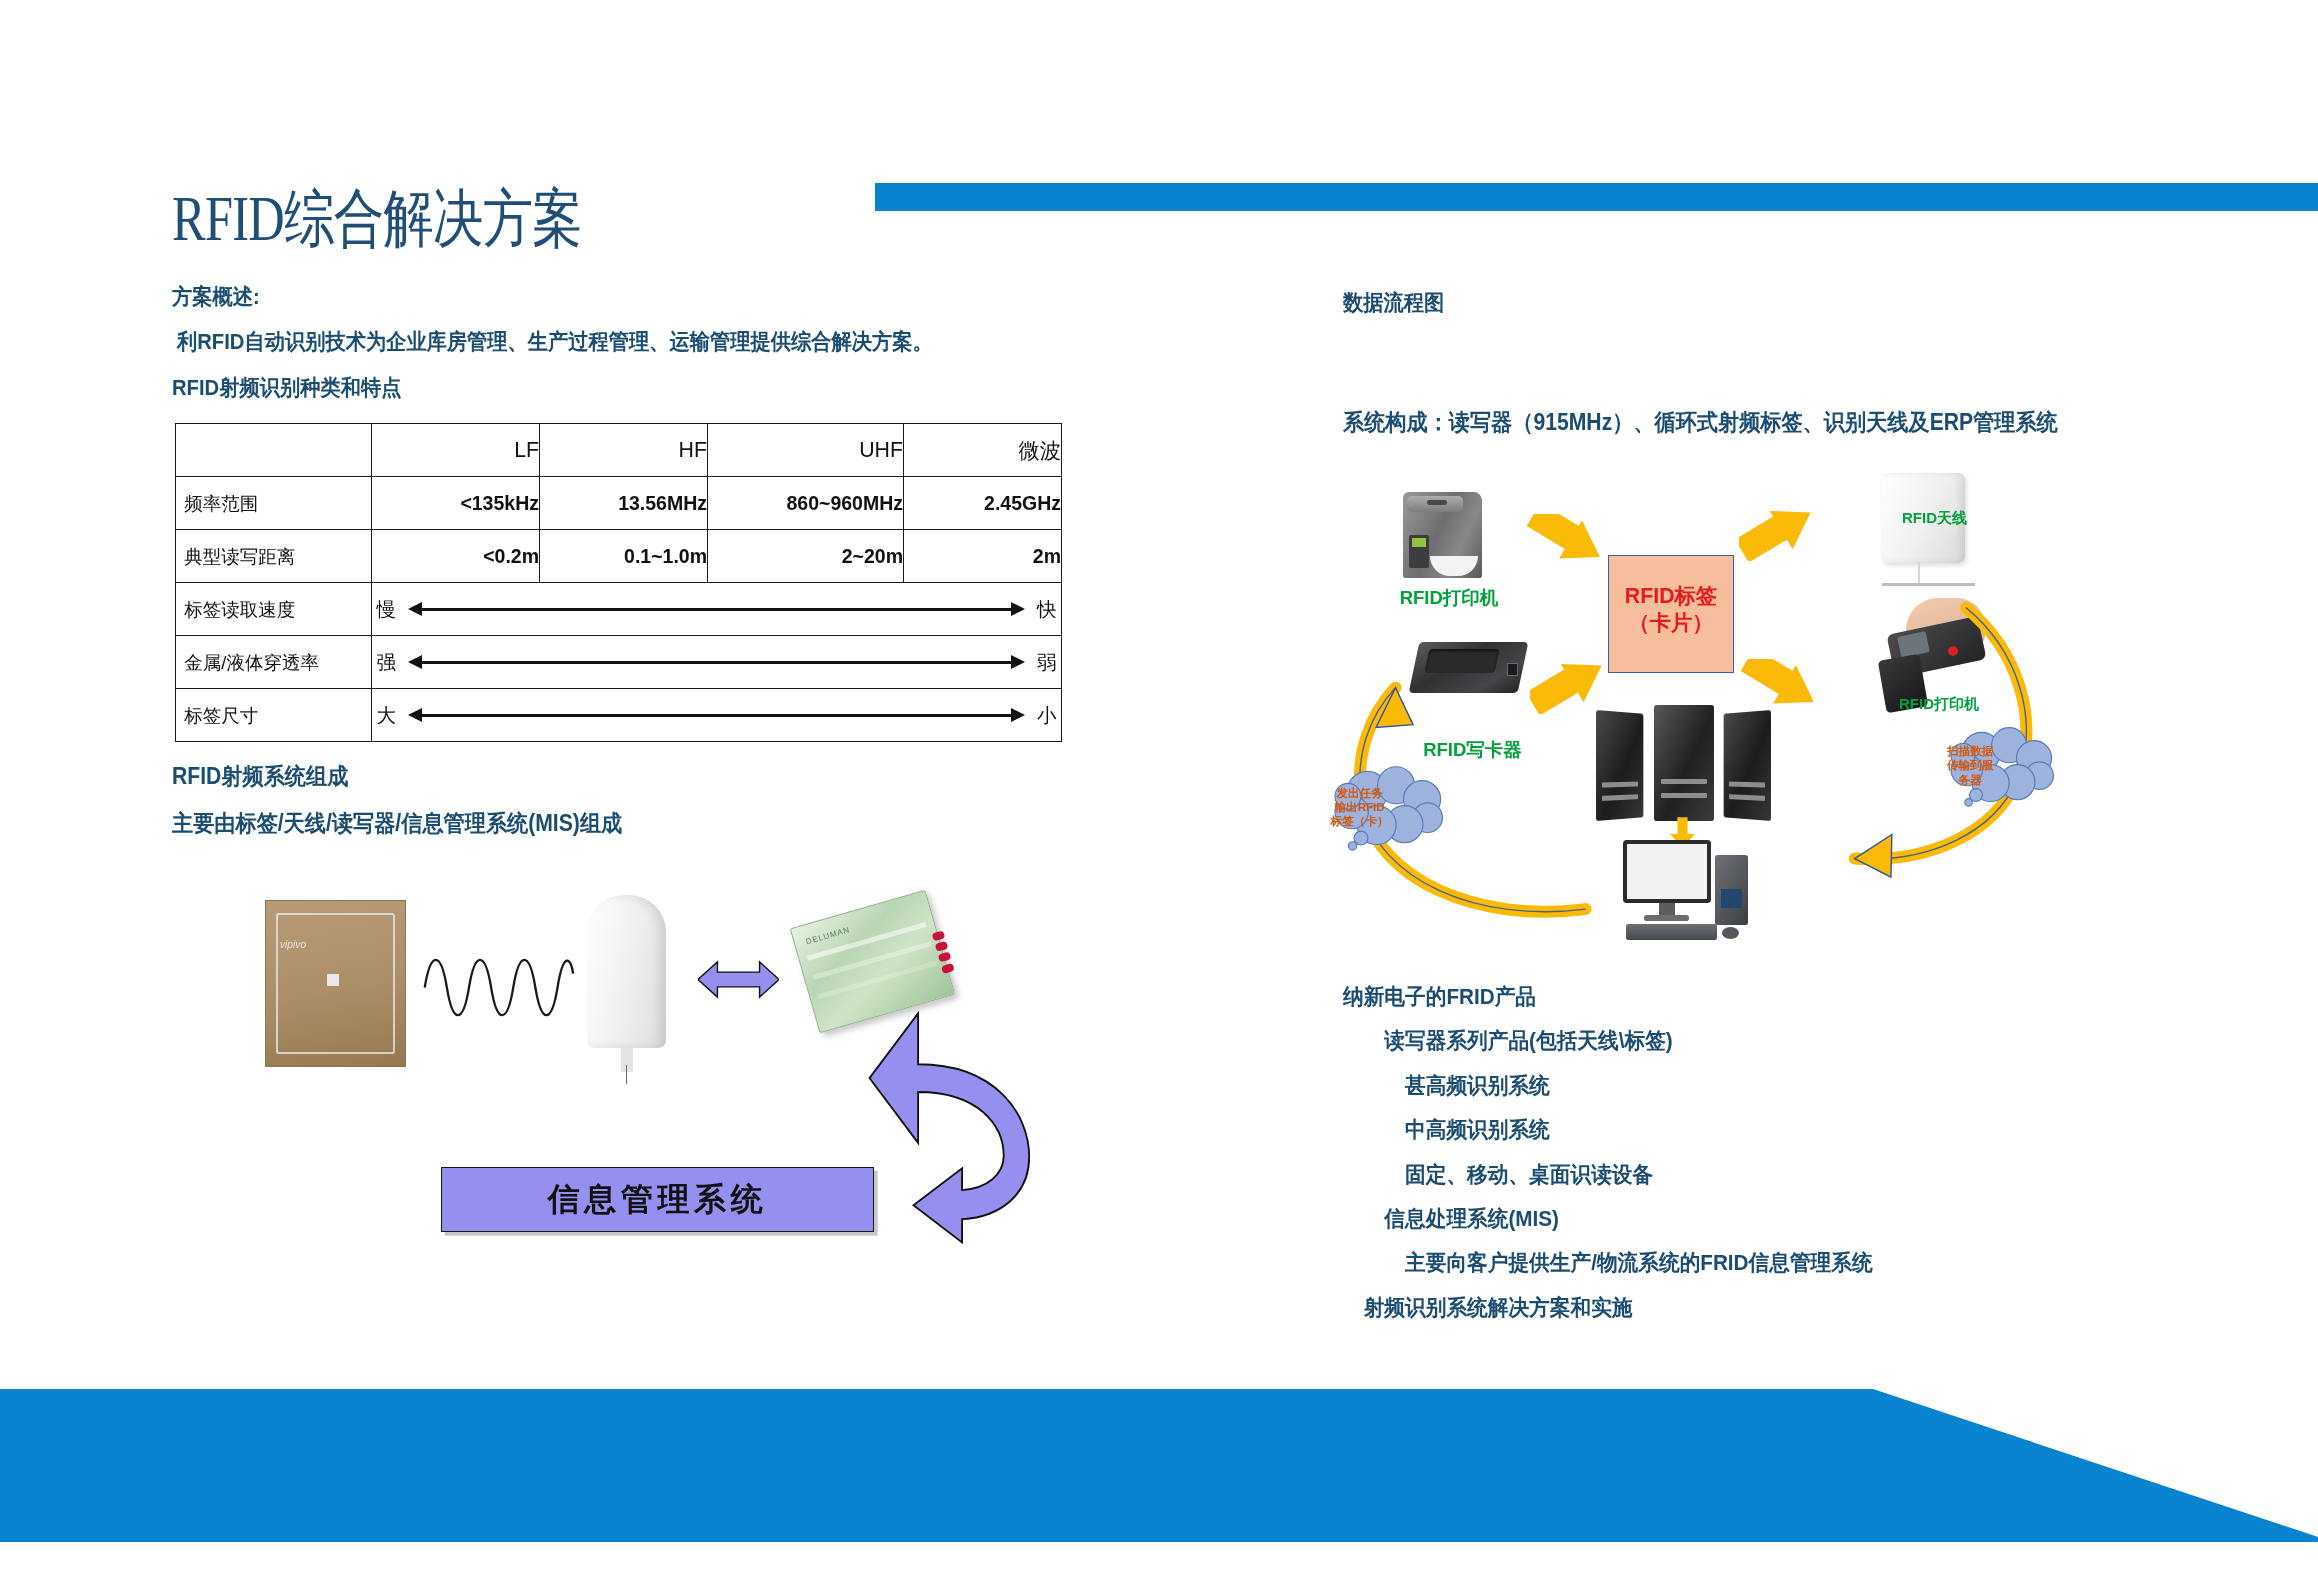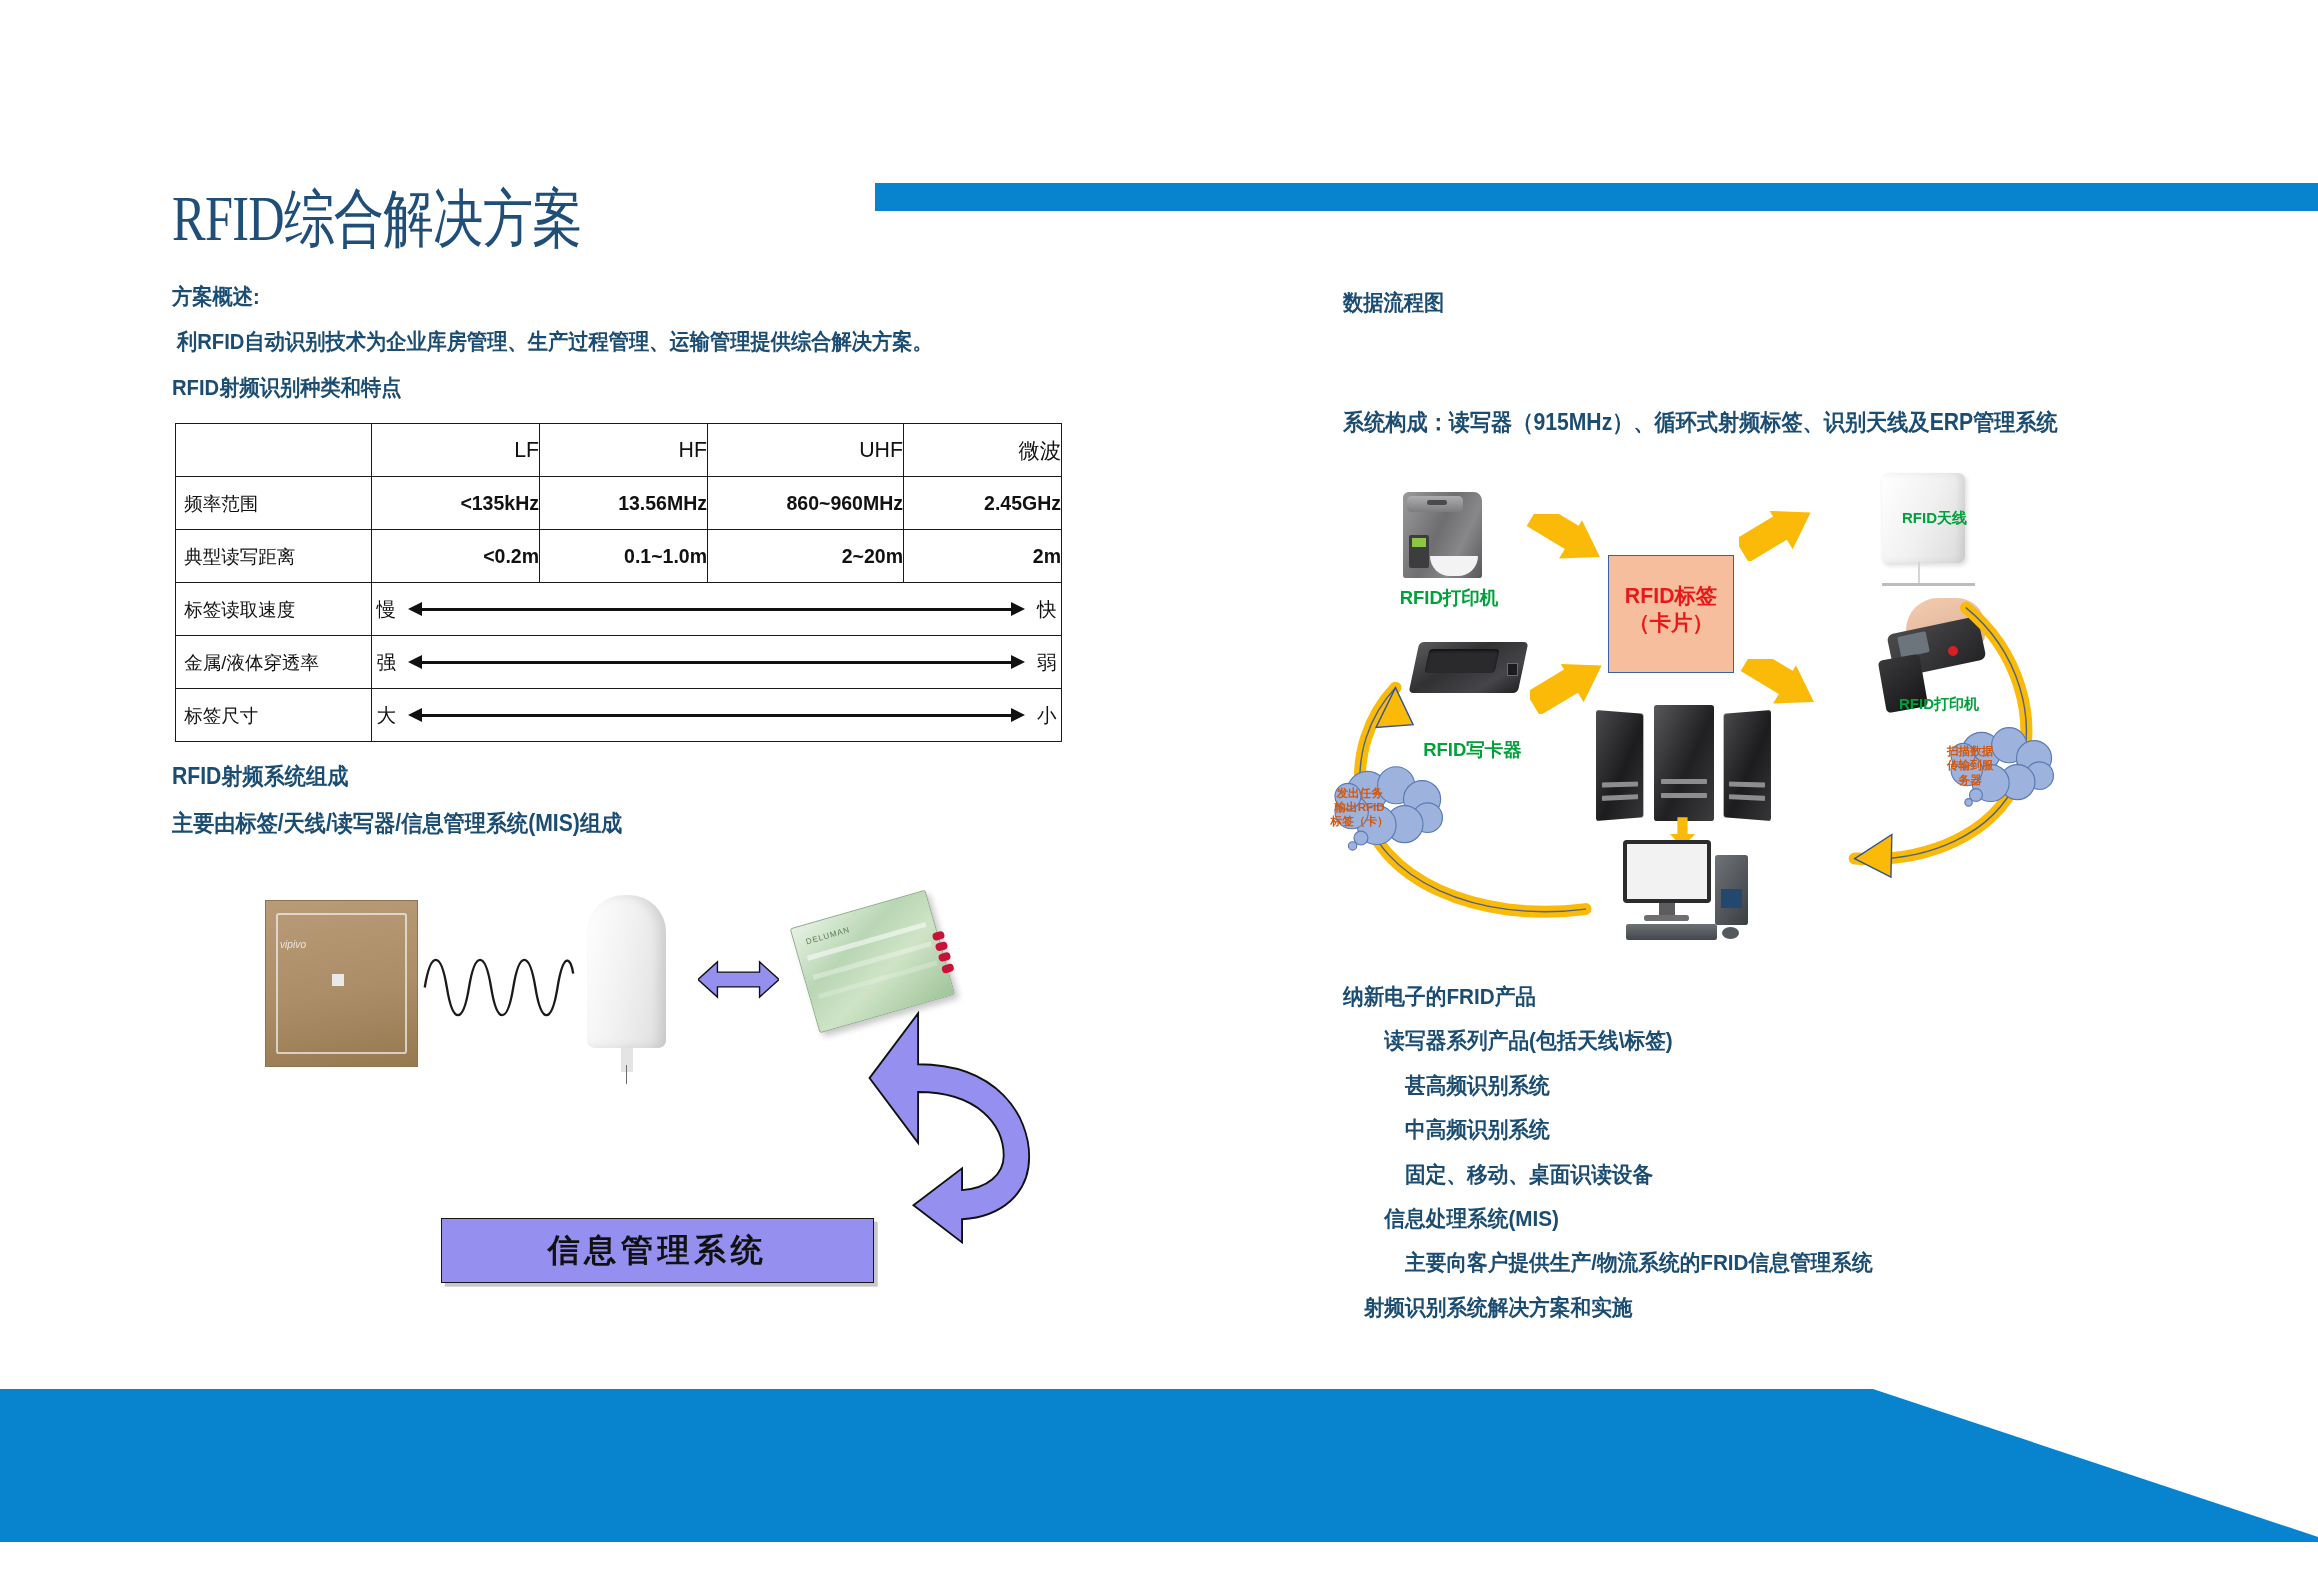--- a/index.html
+++ b/index.html
@@ -40,21 +40,21 @@
   .dblarrow{flex:1 1 auto;position:relative;height:9.3px;margin:0 12px;}
   .dblarrow .shaft{position:absolute;left:12px;right:12px;top:3.2px;height:3.2px;background:#111;}
   .dblarrow .hl,.dblarrow .hr{position:absolute;top:-2.3px;width:0;height:0;
       border-top:7px solid transparent;border-bottom:7px solid transparent;}
   .dblarrow .hl{left:0;border-right:14px solid #111;}
   .dblarrow .hr{right:0;border-left:14px solid #111;}
 
   
   .tagimg{position:absolute;left:265px;top:900px;width:139px;height:165px;
      background:linear-gradient(170deg,#b99c77 0%,#ab8d68 55%,#96794f 100%);
-     border:0.9px solid #8d7451;padding-left:12px;}
+     border:0.9px solid #8d7451;}
   .tagimg .inner{position:absolute;left:10.2px;top:12px;right:10.2px;bottom:12px;
      border:2.8px solid rgba(235,235,235,.75);border-radius:2.8px;}
   .tagimg .chip{position:absolute;left:44%;top:44%;width:12px;height:12px;background:#e9e9e9;}
   .tagimg .lbl{position:absolute;left:14px;top:38px;color:#f3f3f3;font-size:10.2px;
      font-style:italic;opacity:.85;}
 
   .wave{position:absolute;left:422px;top:946px;width:153px;height:83px;}
 
   .antenna{position:absolute;left:587px;top:895px;width:79px;height:153px;
      background:linear-gradient(100deg,#ffffff 0%,#f2f2f2 45%,#dedede 100%);
@@ -71,21 +71,21 @@
      border:0.9px solid #8fae8b;border-radius:2.8px;
      box-shadow:2.8px 4.6px 6.5px rgba(0,0,0,.22);}
   .reader .strip{position:absolute;left:6%;right:6%;height:4.6px;background:rgba(255,255,255,.55);}
   .reader .ports{position:absolute;right:-7.4px;top:43px;}
   .reader .ports i{display:block;width:12px;height:8px;margin-bottom:3.2px;border-radius:4.2px;
      background:#c9123a;}
   .reader .brand{position:absolute;left:11px;top:12px;font-size:8px;color:#5f7a5c;letter-spacing:0.9px;}
 
   .curvearrow{position:absolute;left:844px;top:1011px;width:213px;height:236px;}
 
-  .misbox{position:absolute;left:441px;top:1218px;width:431px;height:63px;
+  .misbox{position:absolute;left:441px;top:1167px;width:431px;height:63px;
      background:#9590F0;border:1.9px solid #161616;box-shadow:3.7px 3.7px 0 rgba(0,0,0,.22);}
   .misbox span{display:block;text-align:center;line-height:63px;font-size:32px;color:#111;
      font-family:"Liberation Serif","DejaVu Serif",serif;font-weight:bold;letter-spacing:4.6px;}
 
   
   .flow{position:absolute;left:1326px;top:464px;width:835px;height:487px;}
 
   .dev{position:absolute;}
   .devlabel{position:absolute;color:#00A13A;font-weight:bold;white-space:nowrap;
       font-size:18.5px;text-align:center;}

